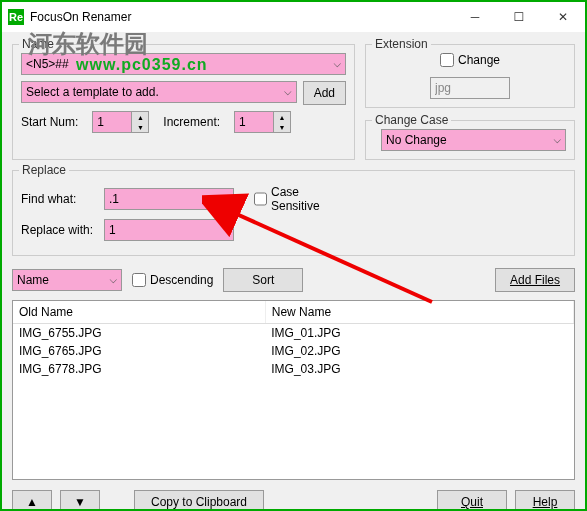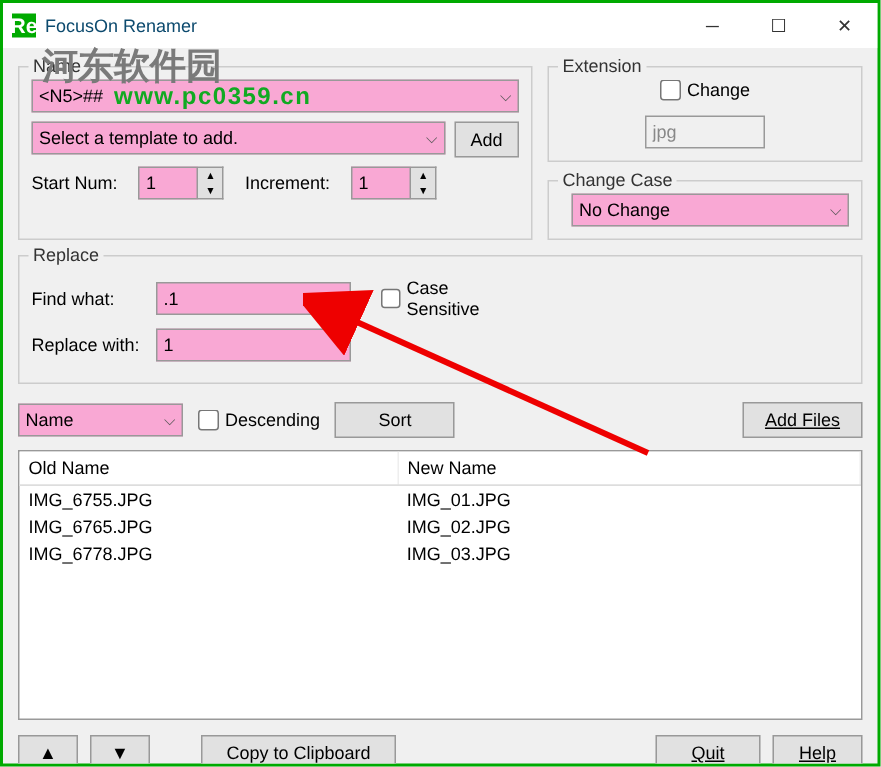--- a/index.html
+++ b/index.html
@@ -1,19 +1,19 @@
 <!DOCTYPE html>
 <html><head>
 <meta charset="utf-8">
 <style>
 * { box-sizing: border-box; margin: 0; padding: 0; font-family: "Segoe UI", Tahoma, sans-serif; font-size: 12px; }
 body { background: #f0f0f0; width: 587px; height: 511px; border: 2px solid #00aa00; position: relative; overflow: hidden; }
 .titlebar { background: #fff; height: 30px; display: flex; align-items: center; padding-left: 6px; }
-.app-icon { width: 16px; height: 16px; background: #0a0; color: #fff; font-size: 14px; display: flex; align-items: center; justify-content: center; margin-right: 6px; font-weight: bold; }
-.title { flex: 1; color: #0c4a6e; }
+.app-icon { width: 16px; height: 16px; background: #0a0; color: #fff; font-size: 11px; display: flex; align-items: center; justify-content: center; margin-right: 6px; font-weight: bold; }
+.title { flex: 1; color: #000000; }
 .win-controls { display: flex; }
 .win-btn { width: 44px; height: 30px; display: flex; align-items: center; justify-content: center; color: #333; cursor: pointer; }
 .content { padding: 8px 10px; position: relative; }
 .row1 { display: flex; gap: 10px; }
 .fieldset { border: 1px solid #ccc; padding: 8px; position: relative; margin-top: 4px; }
 .fieldset > .legend { position: absolute; top: -8px; left: 6px; background: #f0f0f0; padding: 0 3px; color: #333; }
 .name-box { flex: 1; }
 .ext-box { width: 210px; }
 .input, select, .combo, .num-input { background: #f9a8d4; border: 1px solid #999; height: 22px; padding: 2px 4px; font-size: 12px; }
 .combo { display: flex; align-items: center; justify-content: space-between; }

